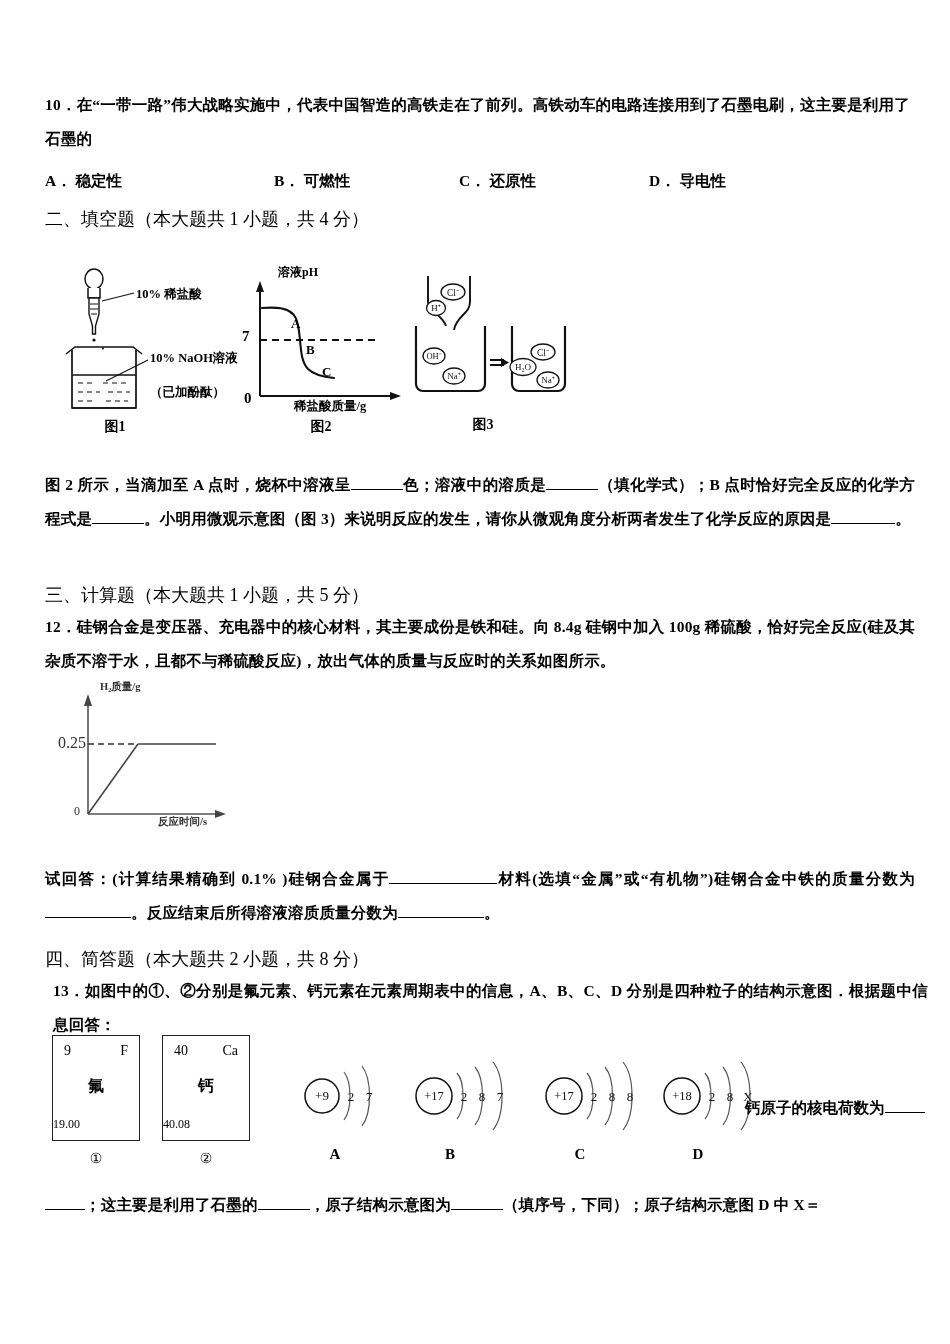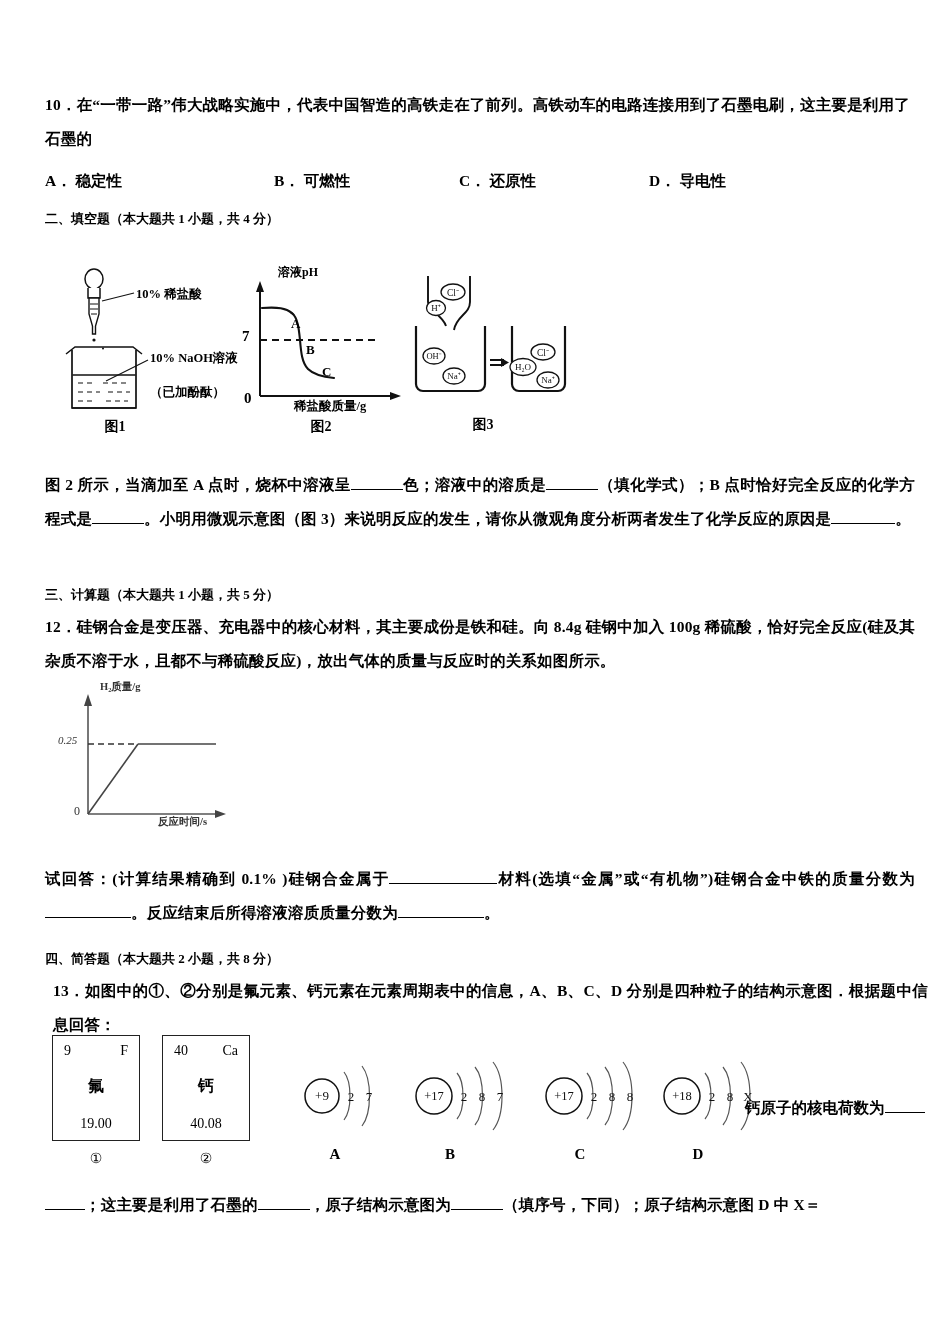--- a/index.html
+++ b/index.html
@@ -7,21 +7,21 @@
     width:950px;height:1344px;position:relative;
     font-family:"Liberation Serif","DejaVu Serif",serif;
     color:#000;
   }
   .page{position:absolute;left:0;top:0;width:950px;height:1344px;overflow:hidden;}
   .blk{position:absolute;}
   .para{
     font-size:15.5px;line-height:34px;letter-spacing:.2px;
     font-weight:700;text-align:justify;
   }
-  .sec-head{font-size:13px;font-weight:700;line-height:30px;}
+  .sec-head{font-size:18px;font-weight:400;line-height:30px;}
   .opts{font-size:15.5px;font-weight:700;line-height:30px;}
   .opts span.opt{display:inline-block;}
   .u{display:inline-block;border-bottom:1px solid #000;vertical-align:baseline;}
   .u4{width:40px;}
   .u5{width:52px;}
   .u6{width:64px;}
   .u8{width:86px;}
   .u10{width:108px;}
   .fig-cap{font-size:14px;font-weight:700;text-align:center;}
   .lbl{font-size:12.5px;font-weight:700;white-space:nowrap;}
@@ -29,22 +29,22 @@
   svg{display:block;overflow:visible;}
   .ebox{
     border:1.6px solid #222;background:#fff;
     width:86px;height:104px;position:relative;
   }
   .ebox .row1{position:absolute;top:7px;left:0;width:100%;
     display:flex;justify-content:space-between;padding:0 11px;
     box-sizing:border-box;font-size:14px;}
   .ebox .cn{position:absolute;top:40px;left:0;width:100%;text-align:center;
     font-size:16px;font-weight:700;}
-  .ebox .mass{position:absolute;bottom:8px;left:0;width:100%;text-align:center;
-    font-size:14px;}
+  .ebox .mass{position:absolute;bottom:8px;left:0;width:100%;
+    font-size:12px;}
   .ebox-cap{text-align:center;font-size:14px;margin-top:9px;}
   .atom-cap{text-align:center;font-size:15px;font-weight:700;font-style:normal;}
   .inline-txt{font-size:15.5px;font-weight:700;}
 </style>
 </head>
 <body>
 
 <div class="page">
 
   <div class="blk para" style="left:45px;top:88px;width:865px;">10．在“一带一路”伟大战略实施中，代表中国智造的高铁走在了前列。高铁动车的电路连接用到了石墨电刷，这主要是利用了石墨的</div>
@@ -172,21 +172,21 @@
 
       <line x1="40" y1="132" x2="168" y2="132" stroke="#555" stroke-width="1.6"></line>
       <polygon points="178,132 167,128 167,136" fill="#444"></polygon>
 
       <line x1="40" y1="62" x2="90" y2="62" stroke="#333" stroke-width="1.6" stroke-dasharray="6,4"></line>
 
       <line x1="40" y1="132" x2="90" y2="62" stroke="#444" stroke-width="1.6"></line>
       <line x1="90" y1="62" x2="168" y2="62" stroke="#444" stroke-width="1.6"></line>
     </svg>
     <div class="lbl-sm blk" style="left:52px;top:-2px;font-size:10.5px;color:#333;">H₂质量/g</div>
-    <div class="blk" style="left:10px;top:52px;font-size:11px;color:#333;font-style:italic;">0.25</div>
+    <div class="blk" style="left:10px;top:52px;font-size:16px;color:#333;">0.25</div>
     <div class="blk" style="left:26px;top:122px;font-size:12px;color:#333;">0</div>
     <div class="lbl-sm blk" style="left:110px;top:133px;font-size:10.5px;color:#333;">反应时间/s</div>
   </div>
 
   <div class="blk para" style="left:45px;top:862px;width:870px;">
     <span>试回答：(计算结果精确到 0.1% )硅钢合金属于</span><span class="u u10"></span><span>材料(选填“金属”或“有机物”)硅钢合金中铁的质量分数为</span><span class="u u8"></span><span>。反应结束后所得溶液溶质质量分数为</span><span class="u u8"></span><span>。</span>
   </div>
 
   <div class="blk sec-head" style="left:45px;top:944px;">四、简答题（本大题共 2 小题，共 8 分）</div>
 

